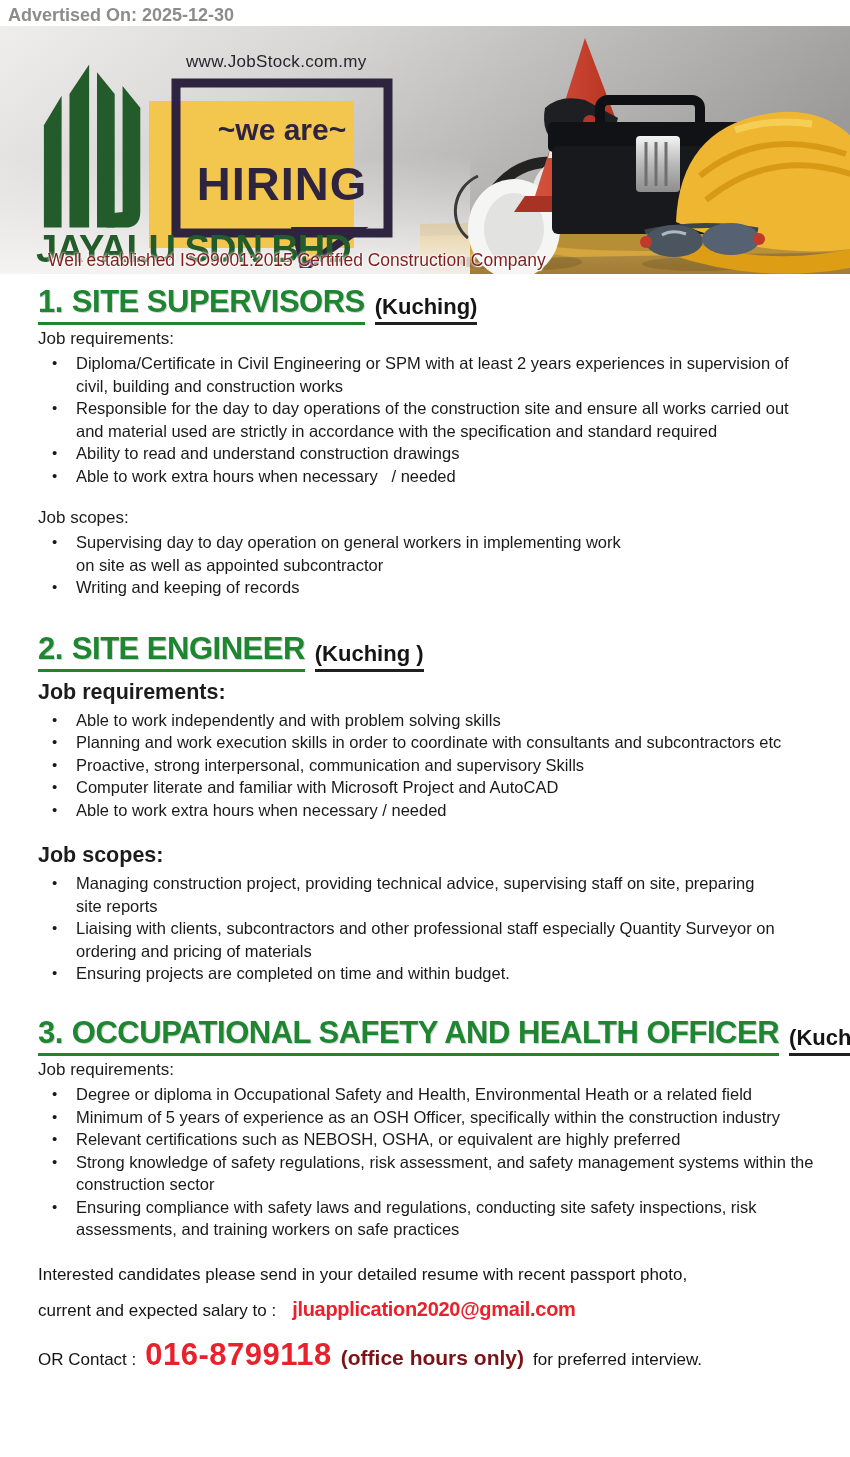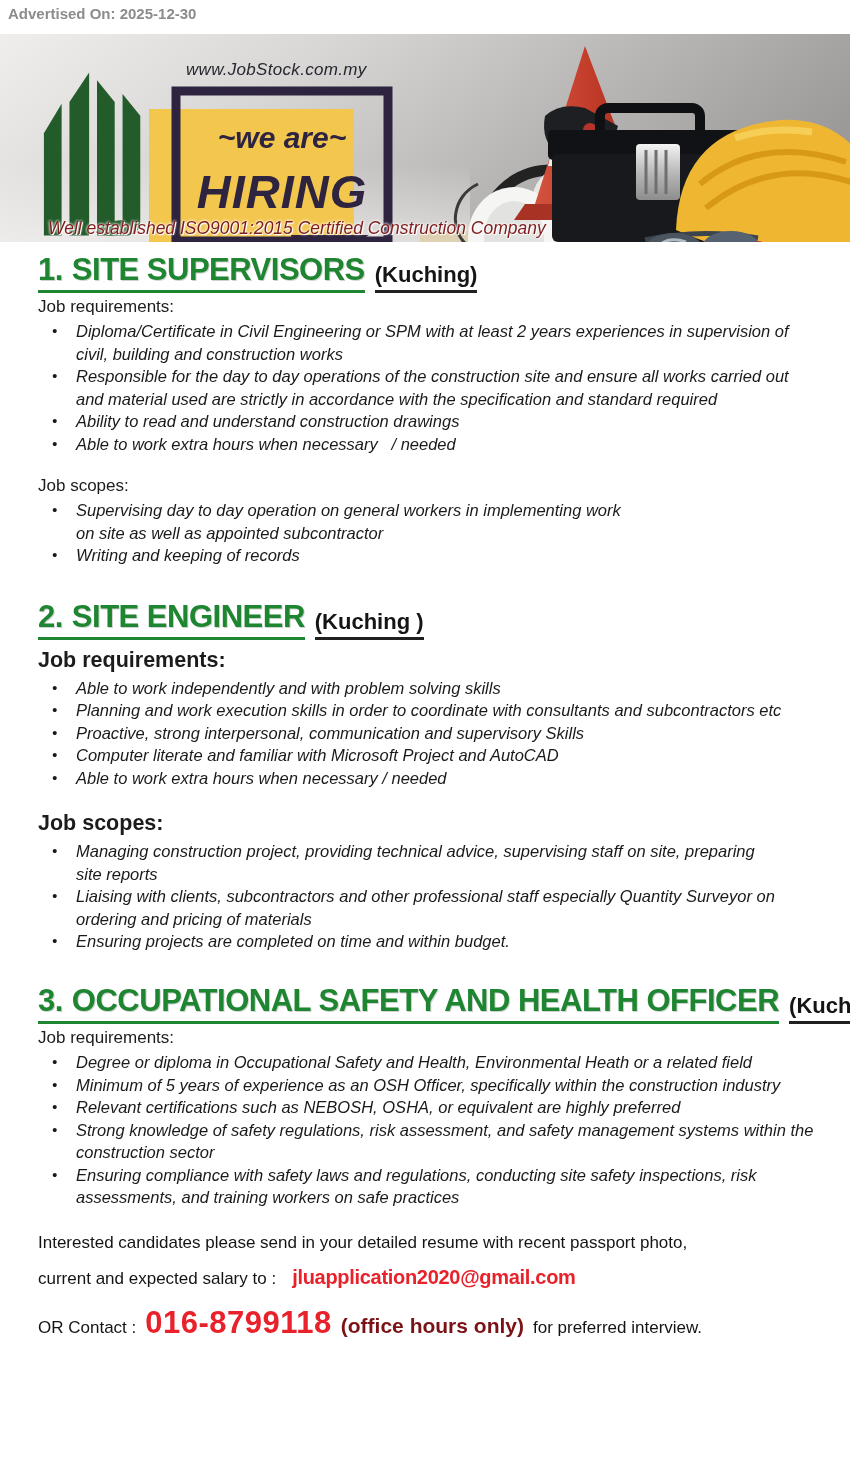--- a/index.html
+++ b/index.html
@@ -1,22 +1,22 @@
 <!DOCTYPE html>
 <html><head>
 <meta charset="utf-8">
 <style>
   html,body{margin:0;padding:0;background:#fff;}
   body{width:850px;height:1457px;overflow:hidden;font-family:"Liberation Sans",sans-serif;color:#1c1c1c;}
 
   
-  .advertised{font-size:15px;font-weight:700;color:#8c8c8c;padding:5px 0 12px 8px;background:#fff;}
-
-  
-  .banner{position:relative;width:850px;height:208px;overflow:hidden;font-style:italic;}
+  .advertised{font-size:18px;font-weight:700;color:#8c8c8c;padding:5px 0 0 8px;background:#fff;}
+
+  
+  .banner{position:relative;width:850px;height:248px;overflow:hidden;}
   .banner svg.bg{position:absolute;left:0;top:0;}
   .website{position:absolute;left:186px;top:26px;font-size:17px;color:#26262e;letter-spacing:.3px;}
   .logo{position:absolute;left:38px;top:36px;}
   .bubble{position:absolute;left:146px;top:50px;}
   .company-name{position:absolute;left:36px;top:202px;font-size:38px;font-weight:800;letter-spacing:-1px;color:#235c2a;white-space:nowrap;}
   .tagline{position:absolute;left:48px;bottom:3px;font-size:17.5px;color:#7f1d1d;
            text-shadow:0 0 3px #fff,0 0 3px #fff,1px 1px 0 #fff;white-space:nowrap;}
 
   
   .content{padding:0 30px 0 38px;}
@@ -28,21 +28,21 @@
           border-bottom:3px solid #202020;padding-bottom:3px;white-space:nowrap;}
   .sec-1{margin-top:12px;}
   .sec-2{margin-top:34px;}
   .sec-3{margin-top:32px;}
   .label-sm{font-size:17px;font-weight:400;margin:4px 0 3px;}
   .label-lg{font-size:21.5px;font-weight:700;margin:8px 0 4px;}
   .gap-sm{margin-top:21px;}
   .gap-lg{margin-top:22px;}
   ul.bullet-list{list-style:none;margin:0;padding:0 0 0 8px;}
   ul.bullet-list li{position:relative;padding-left:30px;font-size:16.5px;line-height:22.5px;
-                    white-space:pre-wrap;color:#1a1a1a;font-style:italic;}
+                    white-space:pre-wrap;color:#1a1a1a;}
   ul.bullet-list li::before{content:"\2022";position:absolute;left:6px;top:0;font-size:15px;color:#1a1a1a;}
 
   
   .footer{margin-top:24px;}
   .f-line1{font-size:17px;color:#141414;}
   .f-line2{display:flex;align-items:baseline;gap:16px;margin-top:13px;font-size:17px;color:#141414;}
   .email{font-size:20px;font-weight:700;color:#e8212b;letter-spacing:-.3px;}
   .f-line3{display:flex;align-items:baseline;gap:9px;margin-top:16px;font-size:17px;color:#141414;}
   .phone{font-size:31px;font-weight:800;color:#e8212b;letter-spacing:.5px;}
   .phone-note{font-size:21px;font-weight:700;color:#7a1216;}

